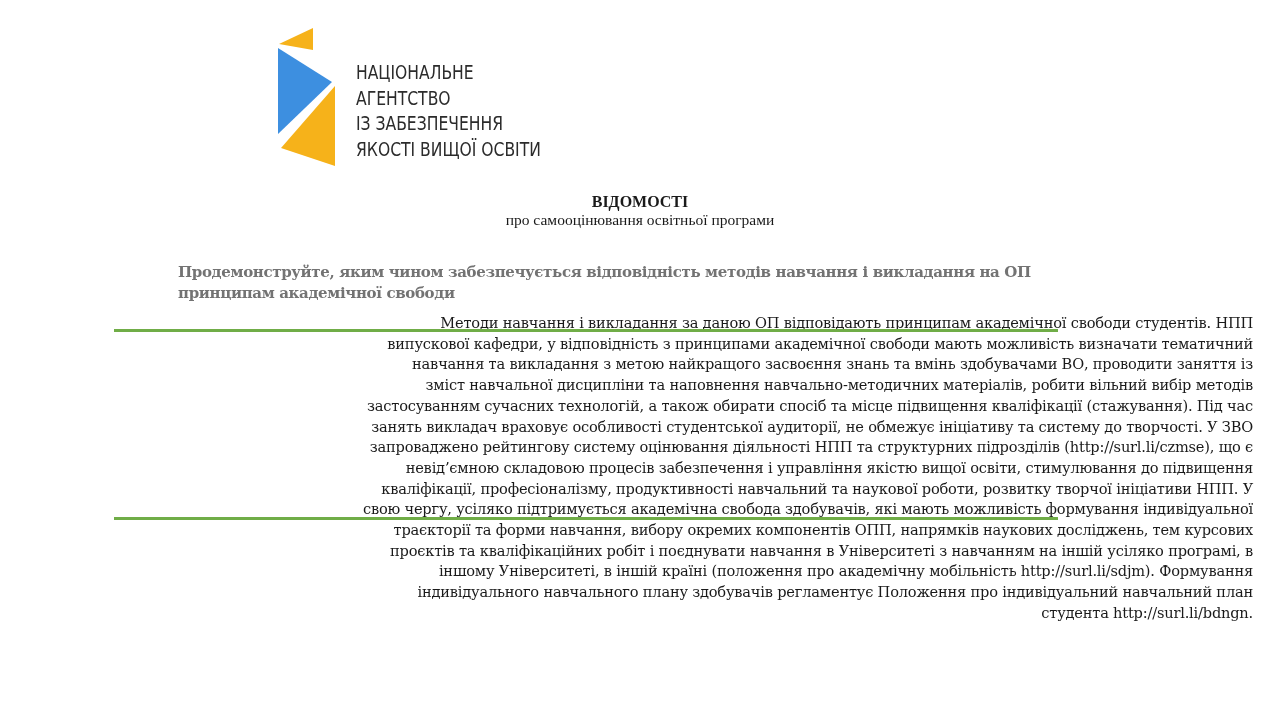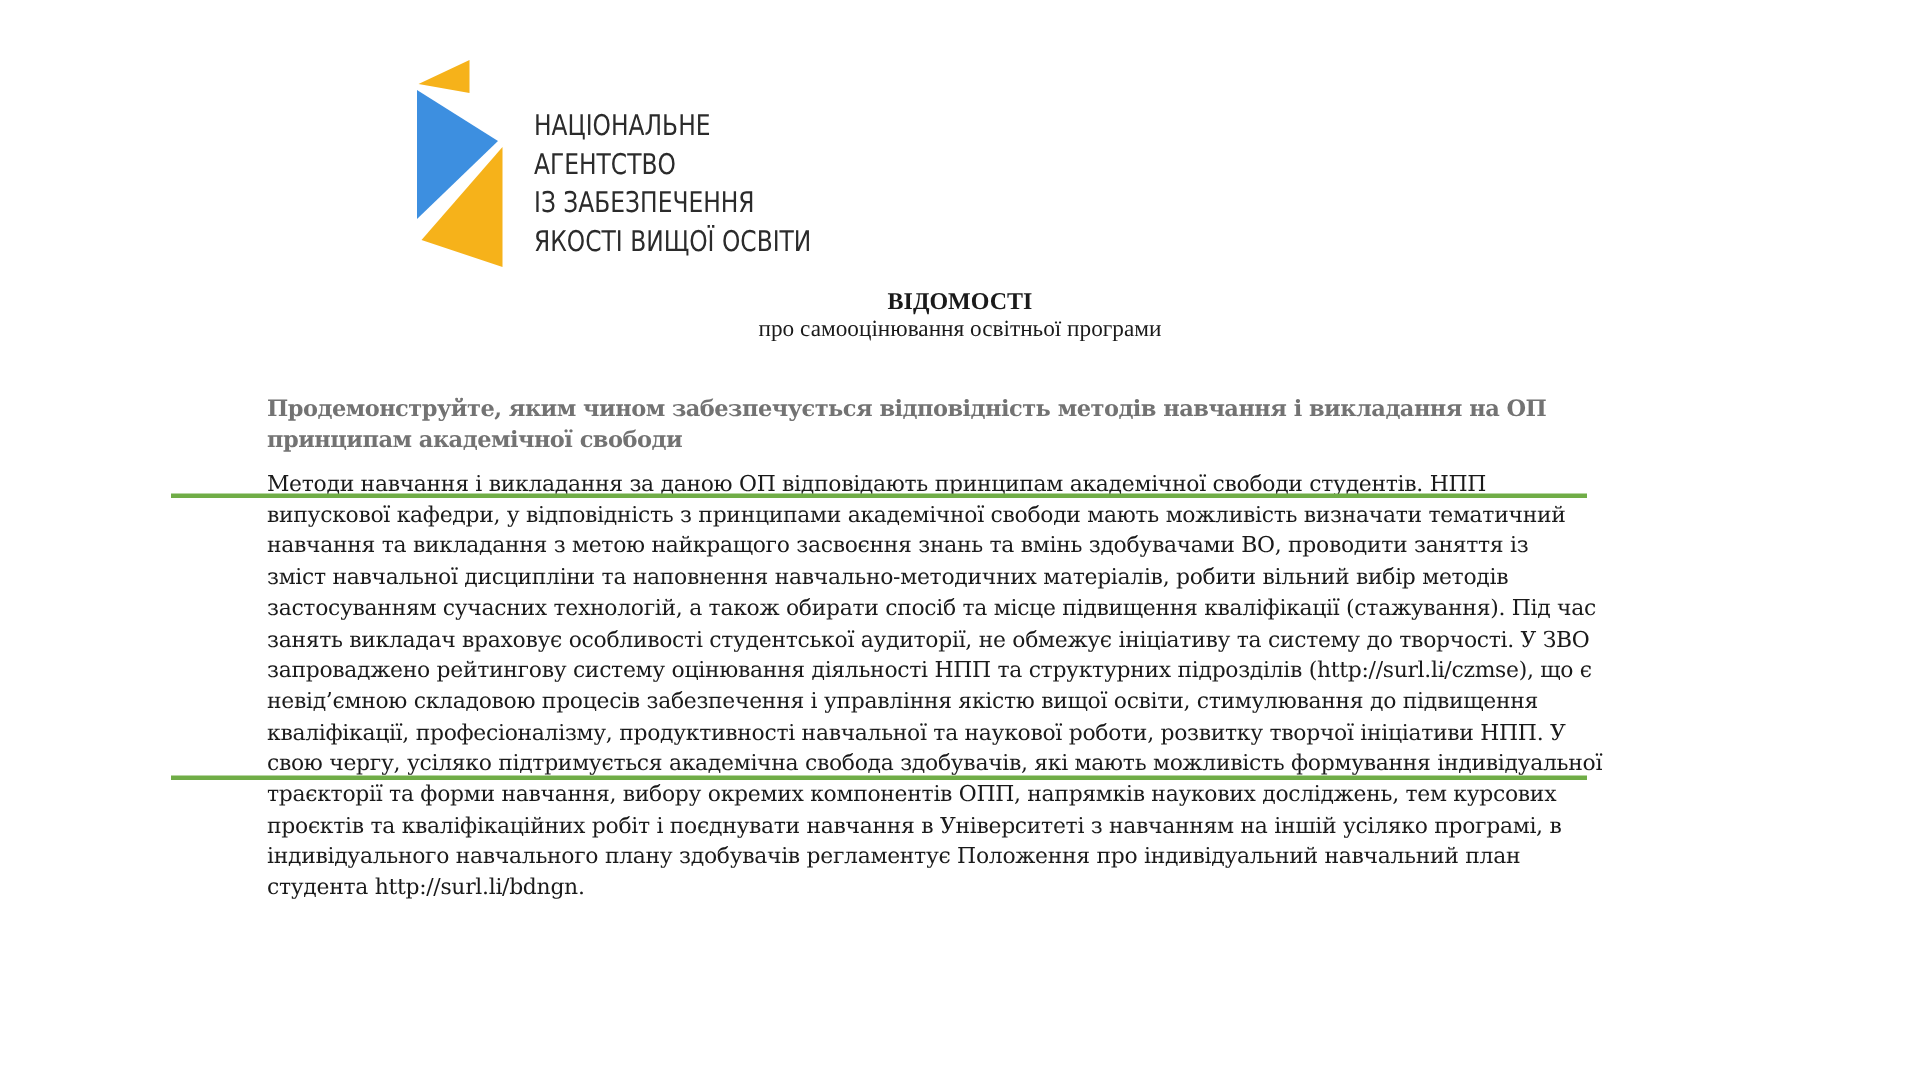--- a/index.html
+++ b/index.html
@@ -2,21 +2,21 @@
 <html><head>
   <meta charset="utf-8">
   <style>
     html, body { margin: 0; padding: 0; }
     body {
       width: 1280px; height: 720px; overflow: hidden;
       background: #ffffff; position: relative;
       font-family: "DejaVu Serif", "Liberation Serif", serif;
       color: #1a1a1a;
     }
-    .logo { position: absolute; left: 276px; top: 38px; width: 260px; height: 145px; }
+    .logo { position: absolute; left: 276px; top: 26px; width: 260px; height: 145px; }
     .logo svg { position: absolute; left: 0; top: 0; }
     .logo-text {
       position: absolute; left: 80px; top: 33px;
       font-family: "DejaVu Sans", "Liberation Sans", sans-serif;
       font-size: 19px; line-height: 26px; color: #2b2b2b;
       letter-spacing: 0px; transform: scaleX(0.82); transform-origin: left top;
       white-space: nowrap; font-weight: normal;
     }
     .logo-text div { height: 25.5px; }
     .doc-title {
@@ -33,20 +33,21 @@
       position: absolute; left: 178px; top: 262px; width: 1010px;
       font-family: "DejaVu Serif", serif; font-weight: bold;
       font-size: 15px; line-height: 21px; color: #737373;
       letter-spacing: -0.35px;
     }
     .answer {
       position: absolute; left: 178px; top: 313px; width: 1075px;
       font-family: "DejaVu Serif", serif;
       font-size: 14.6px; line-height: 20.7px; color: #1a1a1a;
       letter-spacing: -0.2px;
+      text-align: right;
     }
     .answer .ln { white-space: nowrap; display: block; }
     .green-line {
       position: absolute; height: 3px; background: #70ad47;
     }
   </style>
 </head>
 <body>
 
 <div class="logo">
@@ -73,22 +74,23 @@
 
 <div class="answer">
   <span class="ln">Методи навчання і викладання за даною ОП відповідають принципам академічної свободи студентів. НПП</span>
   <span class="ln">випускової кафедри, у відповідність з принципами академічної свободи мають можливість визначати тематичний</span>
   <span class="ln">навчання та викладання з метою найкращого засвоєння знань та вмінь здобувачами ВО, проводити заняття із</span>
   <span class="ln">зміст навчальної дисципліни та наповнення навчально-методичних матеріалів, робити вільний вибір методів</span>
   <span class="ln">застосуванням сучасних технологій, а також обирати спосіб та місце підвищення кваліфікації (стажування). Під час</span>
   <span class="ln">занять викладач враховує особливості студентської аудиторії, не обмежує ініціативу та систему до творчості. У ЗВО</span>
   <span class="ln">запроваджено рейтингову систему оцінювання діяльності НПП та структурних підрозділів (http://surl.li/czmse), що є</span>
   <span class="ln">невід’ємною складовою процесів забезпечення і управління якістю вищої освіти, стимулювання до підвищення</span>
-  <span class="ln">кваліфікації, професіоналізму, продуктивності навчальної та наукової роботи, розвитку творчої ініціативи НПП. У</span>
+  <span class="ln">кваліфікації, професіоналізму, продуктивності навчальний та наукової роботи, розвитку творчої ініціативи НПП. У</span>
   <span class="ln">свою чергу, усіляко підтримується академічна свобода здобувачів, які мають можливість формування індивідуальної</span>
   <span class="ln">траєкторії та форми навчання, вибору окремих компонентів ОПП, напрямків наукових досліджень, тем курсових</span>
   <span class="ln">проєктів та кваліфікаційних робіт і поєднувати навчання в Університеті з навчанням на іншій усіляко програмі, в</span>
+  <span class="ln">іншому Університеті, в іншій країні (положення про академічну мобільність http://surl.li/sdjm). Формування</span>
   <span class="ln">індивідуального навчального плану здобувачів регламентує Положення про індивідуальний навчальний план</span>
   <span class="ln">студента http://surl.li/bdngn.</span>
 </div>
 
 <div class="green-line" style="left:114px; top:329px; width:944px;"></div>
 <div class="green-line" style="left:114px; top:517px; width:944px;"></div>
 
 </body></html>

